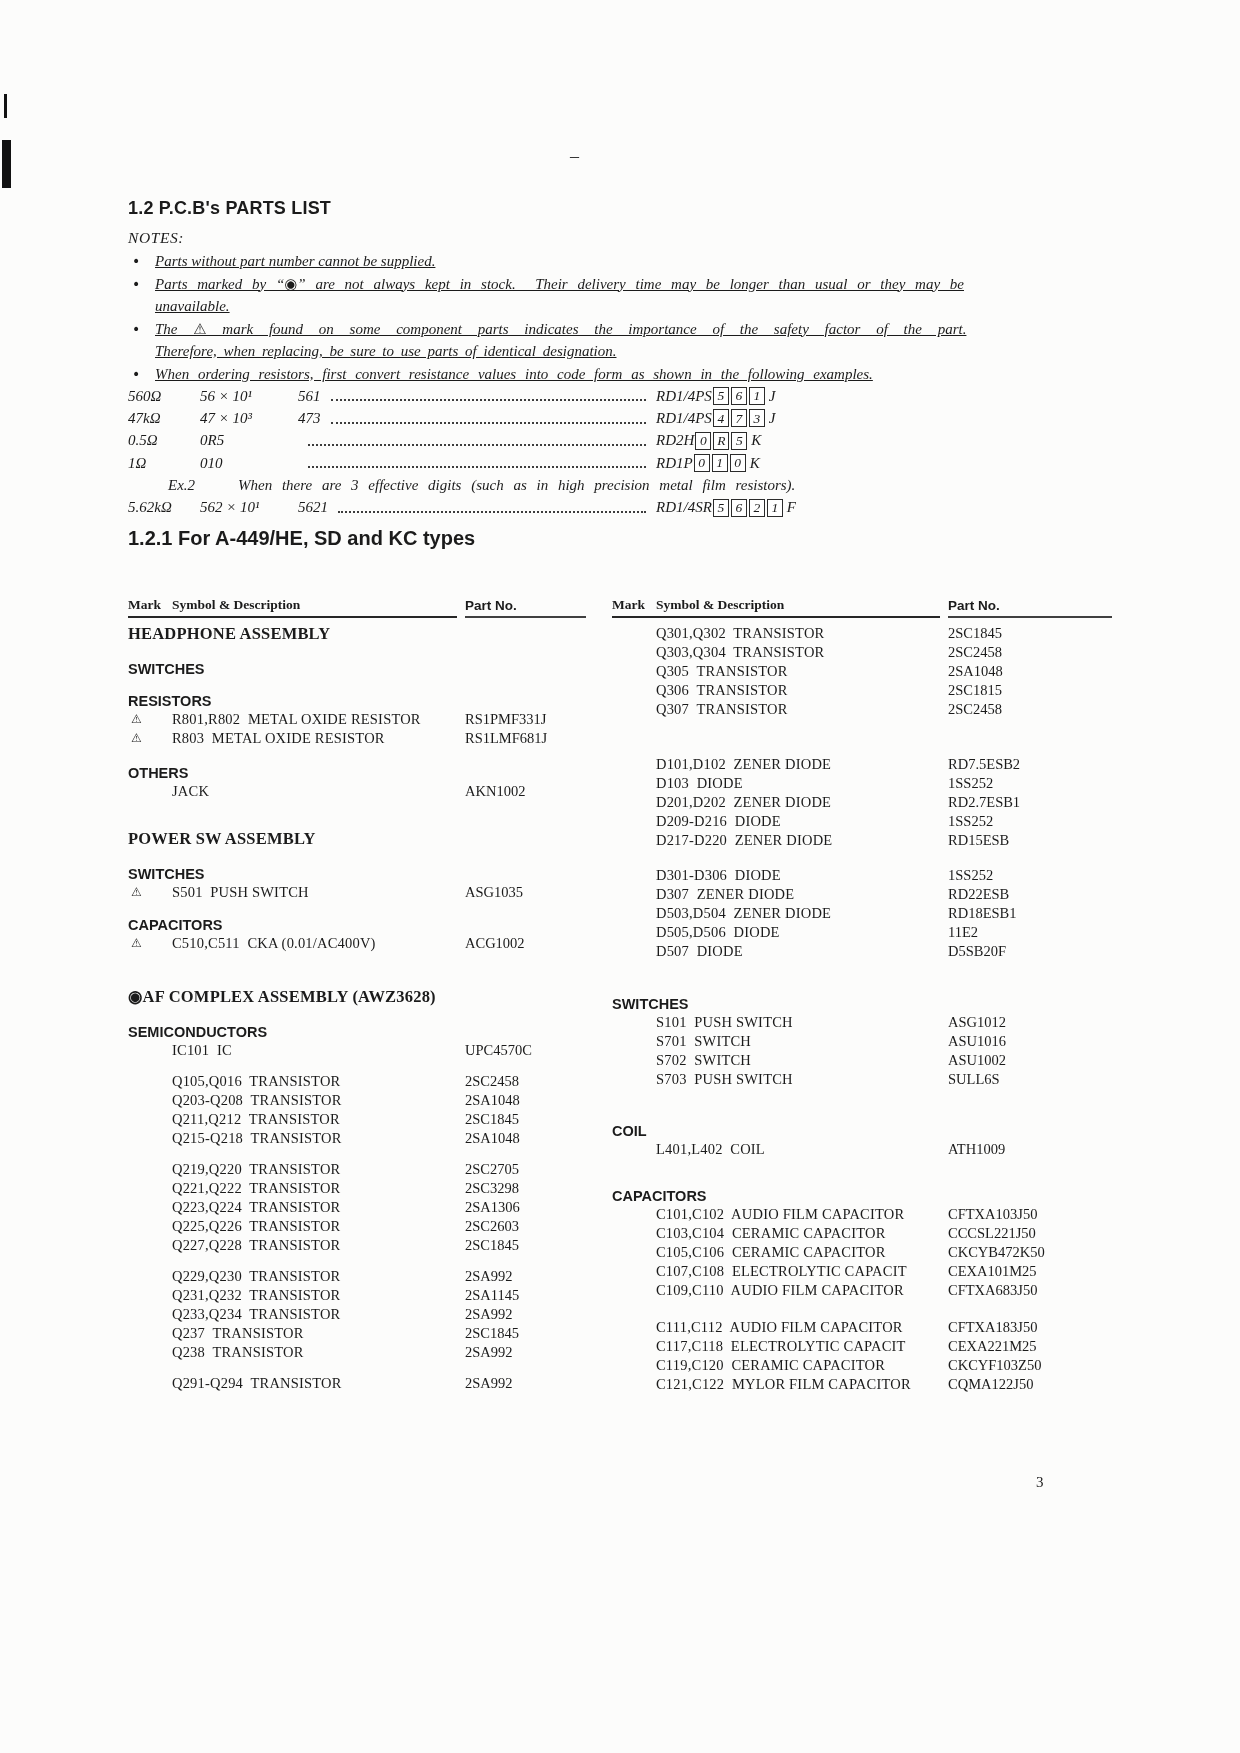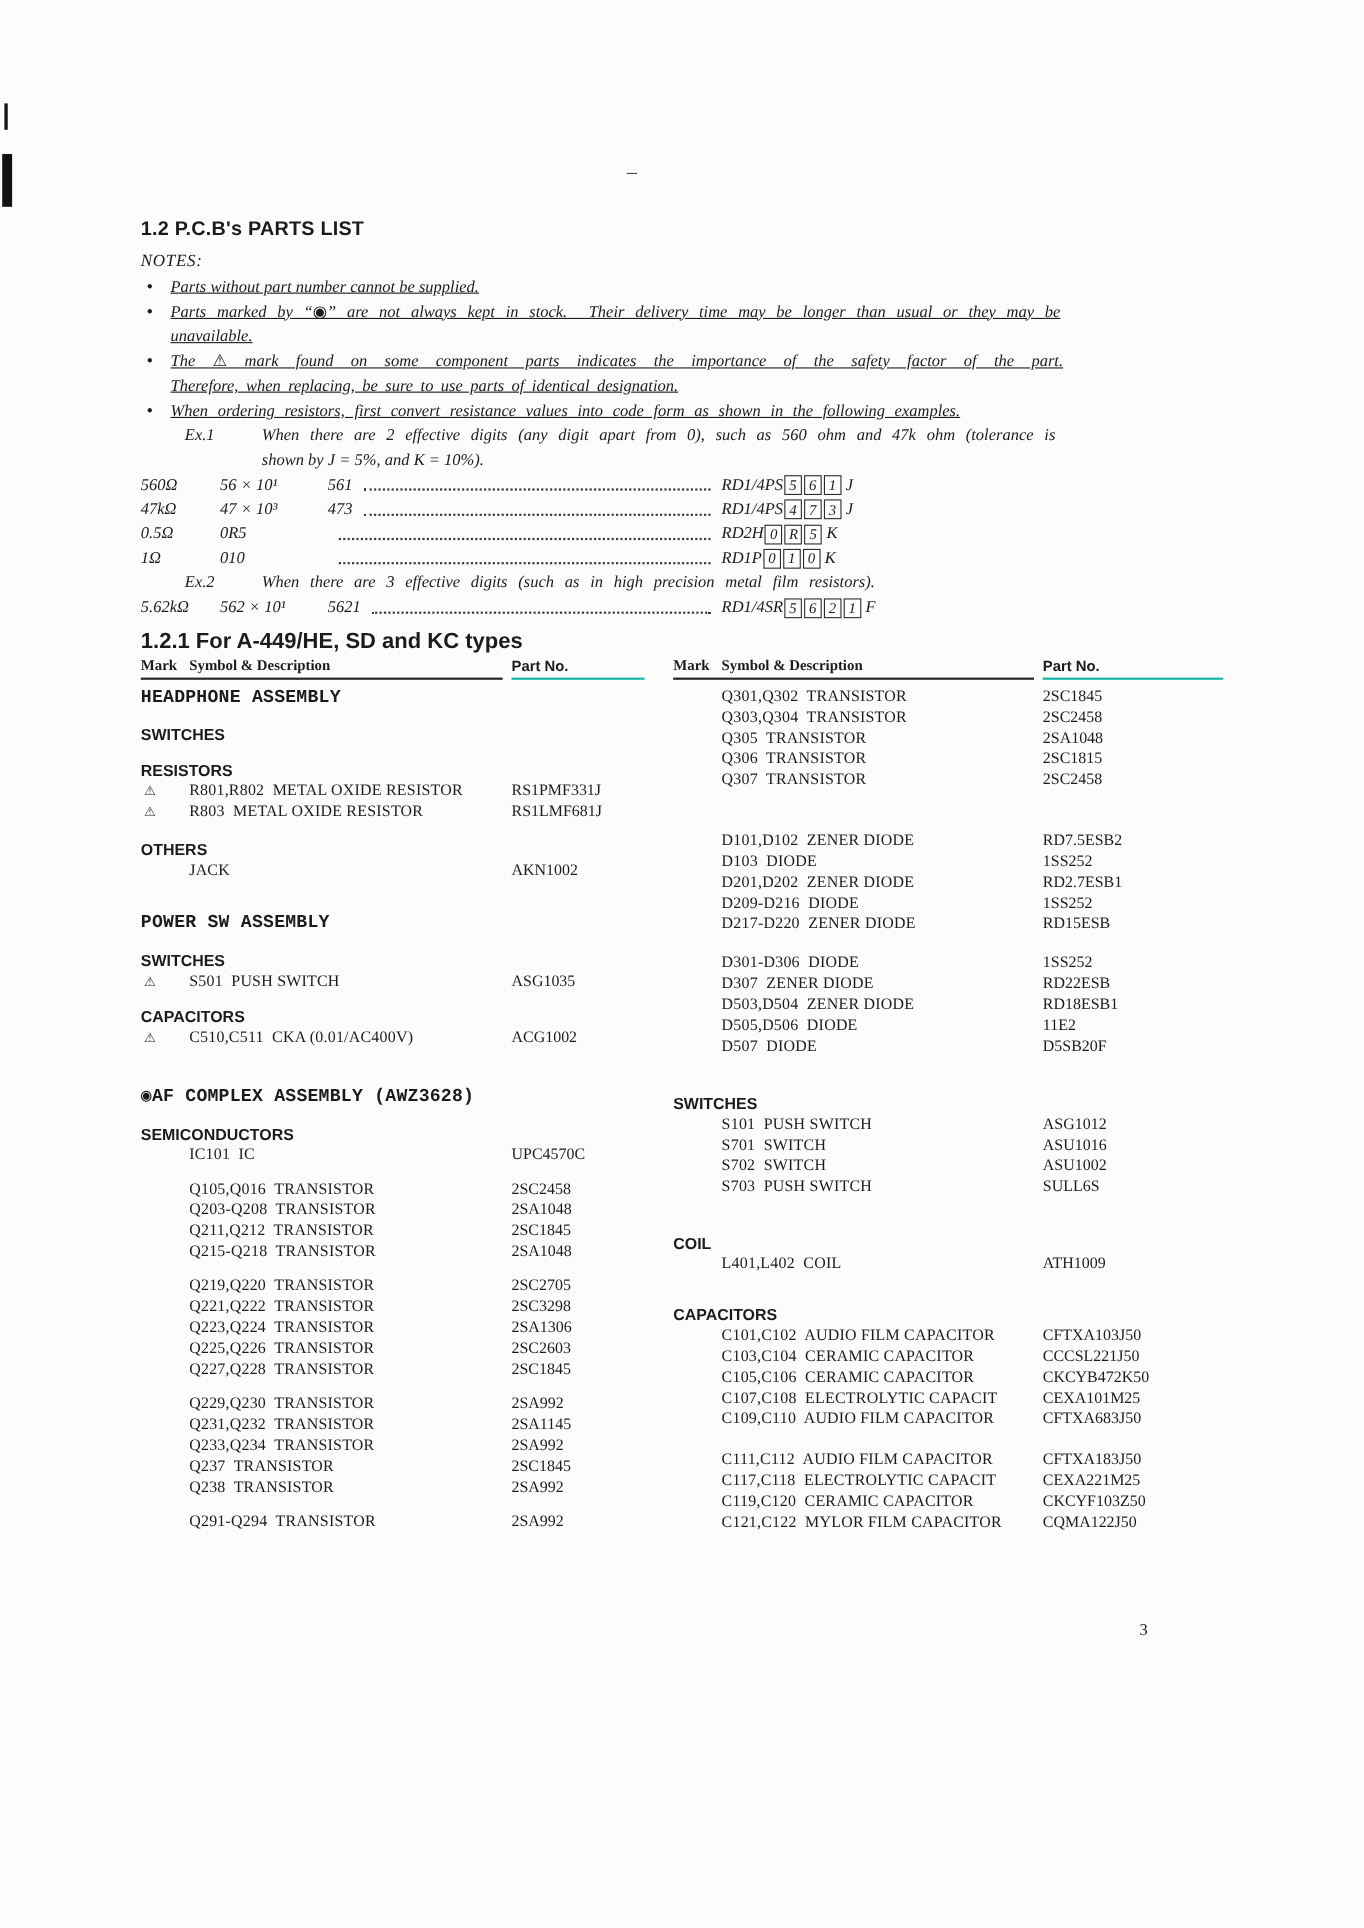--- a/index.html
+++ b/index.html
@@ -59,23 +59,23 @@
   
   .col { position:absolute; top:594px; font-size:14.5px; --partw:121px; }
   #col-left  { left:128px; width:458px; }
   #col-right { left:612px; width:500px; --partw:164px; }
   .col-head {
     display:flex; font-family:"Liberation Sans","DejaVu Sans",sans-serif;
     font-weight:bold; font-size:13.5px; height:24px; margin-bottom:6px;
   }
   .h-left { flex:1; display:flex; align-items:flex-end; padding-bottom:3px; border-bottom:2px solid #262626;font-family:Liberation Serif, serif; }
   .h-mark { width:44px; }
-  .h-part { width:var(--partw); margin-left:8px; display:flex; align-items:flex-end; padding-bottom:3px; border-bottom:2px solid #14b8a6; }
+  .h-part { width:var(--partw); margin-left:8px; display:flex; align-items:flex-end; padding-bottom:3px; border-bottom:2px solid #404040; }
   .assembly-title {
-    font-family:Liberation Mono, monospace;
+    font-family:Liberation Serif, serif;
     font-weight:bold; font-size:16.5px; height:20px; line-height:20px; letter-spacing:0.2px;
   }
   .category-title {
     font-family:"Liberation Sans","DejaVu Sans",sans-serif;
     font-weight:bold; font-size:14.5px; height:18px; line-height:18px;
   }
   .part-row { display:flex; height:19px; line-height:19px; }
   .cell-mark { width:44px; font-size:12px; padding-left:3px; font-family:"DejaVu Sans",sans-serif; }
   .cell-desc { flex:1; white-space:pre; letter-spacing:0.2px; }
   .cell-part { width:var(--partw); white-space:pre; }
@@ -116,27 +116,20 @@
         </div>
         <div class="note-item">
           <span class="bullet">•</span>
           <div class="note-text">
             <div class="note-line">When ordering resistors, first convert resistance values into code form as shown in the following examples.</div>
           </div>
         </div>
       </div>
     <div id="examples">
         <div class="ex-block">
-          <div class="ex-row">
-            <span class="ex-label">Ex.1</span>
-            <div class="ex-text">
-              <div class="ex-text-line">When there are 2 effective digits (any digit apart from 0), such as 560 ohm and 47k ohm (tolerance is</div>
-              <div class="ex-text-line">shown by J = 5%, and K = 10%).</div>
-            </div>
-          </div>
           <div class="code-line">
             <span class="ex-val">560Ω</span>
             <span class="ex-calc">56 × 10¹</span>
             <span class="ex-code">561</span>
             <span class="leader"></span>
             <span class="ex-right">
               <span class="ex-prefix">RD1/4PS</span>
               <span class="digit-box">5</span>
               <span class="digit-box">6</span>
               <span class="digit-box">1</span>

